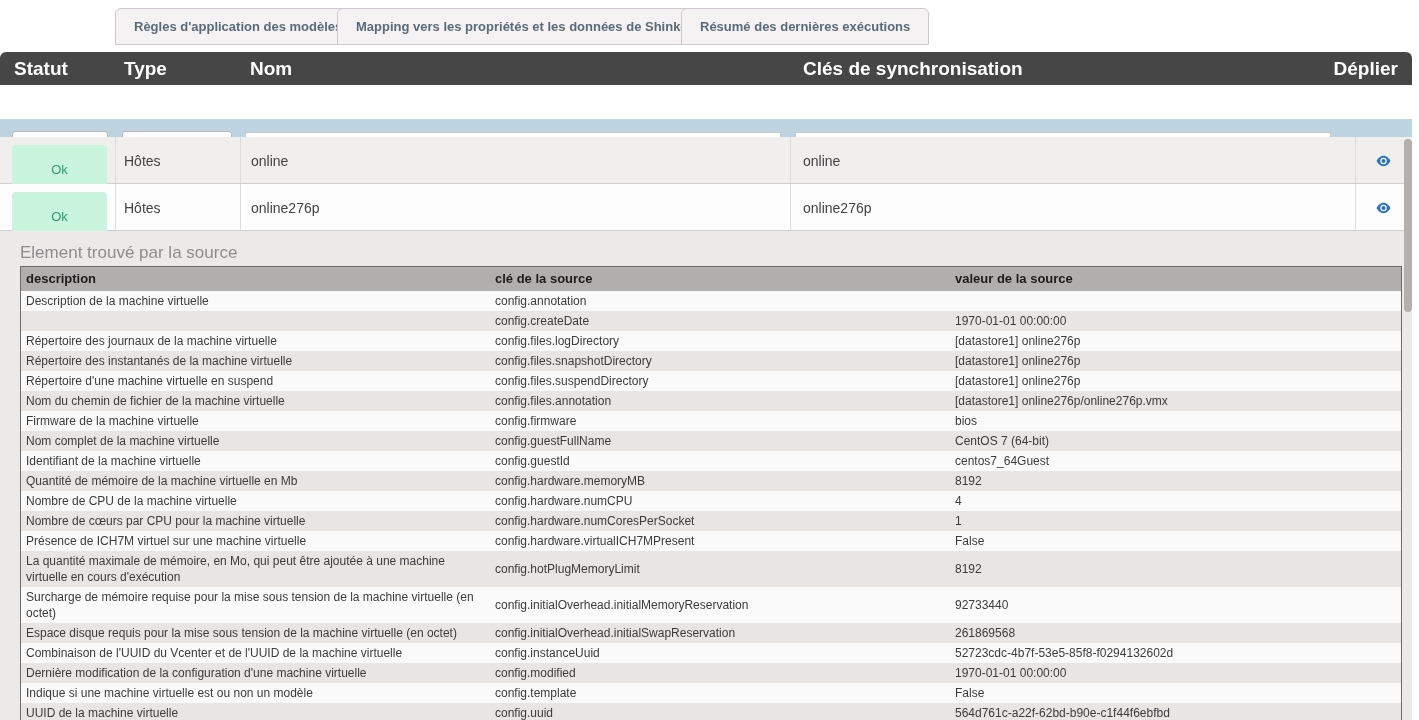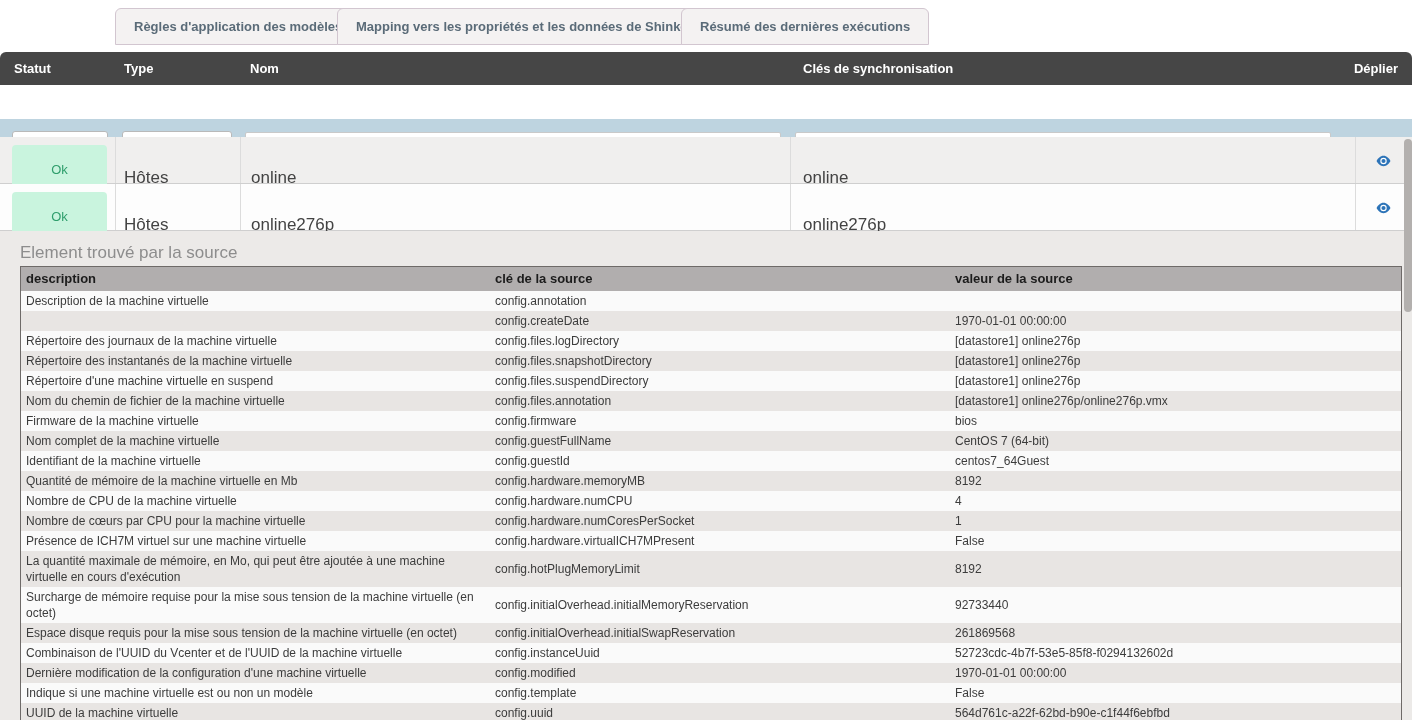--- a/index.html
+++ b/index.html
@@ -10,21 +10,21 @@
   .tabbar{position:absolute; left:0; top:0; width:1419px; height:52px; background:#ffffff;}
   .tab{position:absolute; top:8px; height:37px; box-sizing:border-box;
        display:flex; align-items:center; padding:0 18px;
        background:#f4f2f2; border:1px solid #d2c6d0; border-radius:6px 6px 0 0;
        font-size:13px; font-weight:bold; color:#5a6b78; cursor:pointer; white-space:nowrap;}
   .tab.active{background:var(--tab-active-bg,#9a6a9b); border-color:var(--tab-active-bg,#9a6a9b); color:#ffffff;}
 
   
   .grid-header{position:absolute; left:0; top:52px; width:1412px; height:33px;
        background:var(--header-bg,#464646); border-radius:6px 6px 0 0; color:#ffffff;
-       font-size:13px; font-weight:bold;}
+       font-size:19px; font-weight:bold;}
   .grid-header .col{position:absolute; top:0; height:33px; display:flex; align-items:center;}
 
   
   .filter-row{position:absolute; left:0; top:85px; width:1412px; height:52px; background:var(--filter-bg,#bed4e0);margin-top:34px;}
   .fselect{position:absolute; top:12px; height:28px; box-sizing:border-box; background:#ffffff;
        border:1px solid #b9b9b9; border-radius:3px; display:flex; align-items:center;
        justify-content:center; font-size:13px; font-weight:bold; color:#3f3f3f; cursor:pointer;}
   .fselect .chev{position:absolute; right:9px; top:10px;}
   .finput{position:absolute; top:13px; height:26px; box-sizing:border-box; background:#ffffff;
        border:1px solid #c9c9c9; border-radius:2px; font-size:13px; color:#333;
@@ -34,21 +34,21 @@
   
   .result-rows{position:absolute; left:0; top:137px; width:1412px;}
   .rrow{position:relative; width:1412px; height:47px; border-bottom:1px solid #cfcfcf; box-sizing:border-box;}
   .rrow.odd{background:#f0efee;}
   .rrow.even{background:#fdfdfd;}
   .rrow .vsep{position:absolute; top:0; bottom:0; width:1px; background:#dcdcdc;}
   .badge-ok{position:absolute; left:12px; top:8px; width:95px; height:48px;
        background:var(--ok-bg,#c9f4de); color:var(--ok-text,#2f9e6c); border-radius:4px;
        display:flex; align-items:center; justify-content:center; font-size:13px;}
   .cell{position:absolute; top:0; height:47px; display:flex; align-items:center;
-       font-size:17px; color:#434343;margin-top:17px;}
+       font-size:14px; color:#434343;}
   .eye-btn{position:absolute; left:1355px; top:0; width:57px; height:47px;
        display:flex; align-items:center; justify-content:center; cursor:pointer;}
 
   
   .content-bg{position:absolute; left:0; top:231px; width:1412px; height:489px; background:#eceae8;}
   .section-title{position:absolute; left:20px; top:243px; font-size:17px; color:#8d8d8d;}
 
   .inner-table{position:absolute; left:20px; top:266px; width:1377px; border-collapse:collapse;
        table-layout:fixed; border:1px solid #6e6a68; background:#fafafa;}
   .inner-table th{background:var(--table-header-bg,#b1aeae); color:#1c1c1c; font-size:13px; font-weight:bold;

